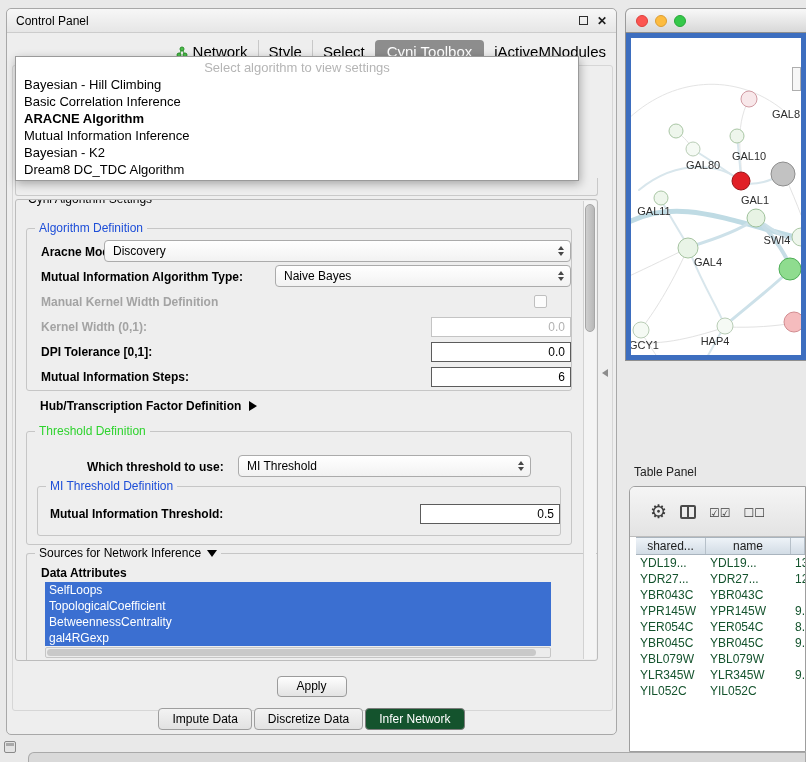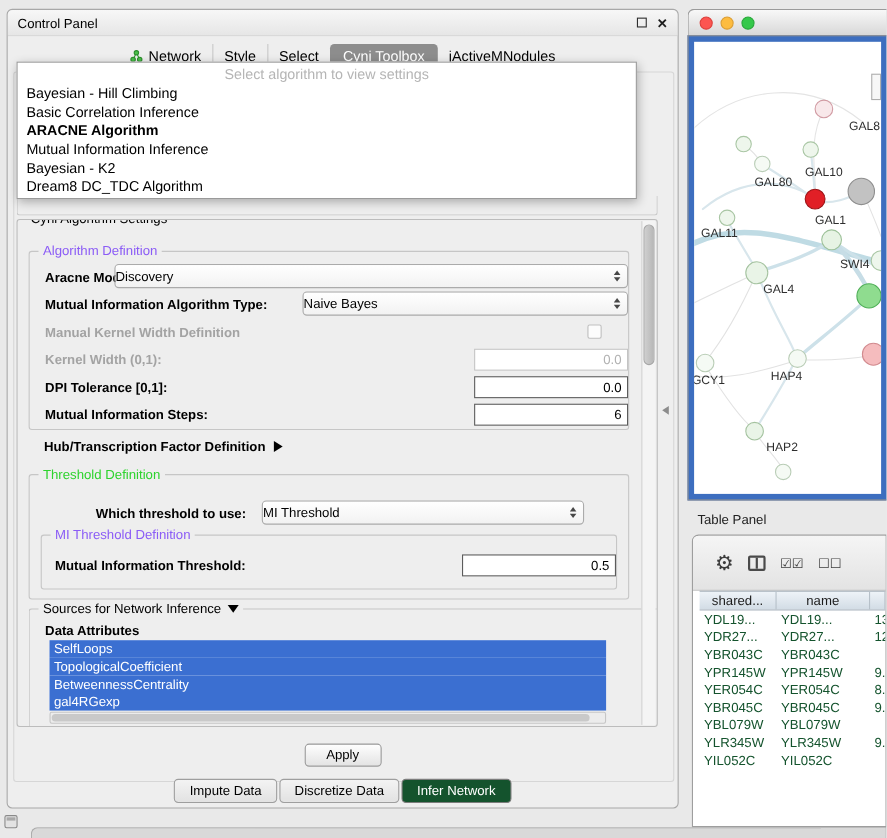--- a/index.html
+++ b/index.html
@@ -8,45 +8,45 @@
   #stage{position:relative;width:806px;height:762px;overflow:hidden;background:#e9e9e9}
 
   
   .cp{position:absolute;left:6px;top:8px;width:611px;height:727px;background:#eee;border:1px solid #a8a8a8;border-radius:5px}
   .cp-titlebar{position:absolute;left:0;top:0;right:0;height:24px;border-bottom:1px solid #cccccc;background:linear-gradient(#f7f7f7,#e6e6e6);border-radius:5px 5px 0 0;display:flex;align-items:center;padding:0 9px;font-size:12px}
   .cp-title{flex:1}
   .float-icon{width:9px;height:9px;border:1px solid #2e2e2e;display:inline-block;margin-right:9px}
   .close-icon{font-size:12px;font-weight:bold;color:#1d1d1d;line-height:1}
   .close-icon::before{content:"✕"}
 
-  .cp-tabs{position:absolute;top:31px;left:0;right:0;display:flex;justify-content:center;align-items:center;font-size:13px}
+  .cp-tabs{position:absolute;top:31px;left:0;right:0;display:flex;justify-content:flex-end;align-items:center;font-size:15px}
   .cp-tab{padding:3px 10px;display:flex;align-items:center;gap:5px;border-left:1px solid #c8c8c8;cursor:default}
   .cp-tab:first-child{border-left:none}
   .cp-tab.selected{background:#8d8d8d;color:#fff;border-radius:4px;border-left:none;padding:3px 12px}
   .cp-tab.selected + .cp-tab{border-left:none}
 
   .cp-contentframe{position:absolute;left:5px;top:56px;width:601px;height:646px;border:1px solid #d6d6d6;border-radius:3px}
   .combo-stub{position:absolute;left:8px;top:169px;width:583px;height:18px;border:1px solid #c9c9c9;border-top:none;border-radius:0 0 3px 3px}
 
   
   .algo-popup{position:absolute;left:8px;top:47px;width:564px;background:#fff;border:1px solid #9a9a9a;box-shadow:1px 3px 9px rgba(0,0,0,.3);z-index:40;font-size:13px;padding:2px 0}
   .algo-popup .prompt{color:#b5b5b5;text-align:center;height:17px;line-height:17px}
   .algo-popup .item{height:17px;line-height:17px;padding-left:8px;color:#000}
   .algo-popup .item.selected{font-weight:bold}
 
   
   .sg{position:absolute;left:8px;top:190px;width:583px;height:462px;border:1px solid #bcbcbc;border-radius:3px;overflow:hidden;background:#eee}
   .groupbox{position:absolute;border:1px solid #c6c6c6;border-radius:3px}
   .gb-title{position:absolute;top:-8px;left:8px;background:#eee;padding:0 4px;font-size:12px;white-space:nowrap;display:flex;align-items:center;gap:6px}
-  .gb-title .t-blue{color:#8b5cf6}
+  .gb-title .t-blue{color:#1d4ed8}
   .gb-title .t-green{color:#2ed32e}
   .flabel{position:absolute;font-size:12px;font-weight:bold;white-space:nowrap}
   .flabel.disabled{color:#a3a3a3}
 
-  .combo{position:absolute;height:22px;background:linear-gradient(#ffffff,#f2f2f2);border:1px solid #ababab;border-radius:4px;font-size:12px;line-height:20px;}
+  .combo{position:absolute;height:22px;background:linear-gradient(#ffffff,#f2f2f2);border:1px solid #ababab;border-radius:4px;font-size:12px;line-height:20px;padding-left:8px}
   .combo .arrows{position:absolute;right:6px;top:5px;display:flex;flex-direction:column;gap:2px}
   .combo .arrows i{display:block;width:0;height:0;border-left:3px solid transparent;border-right:3px solid transparent}
   .combo .arrows .up{border-bottom:4px solid #474747}
   .combo .arrows .dn{border-top:4px solid #474747}
 
   .tinput{position:absolute;height:20px;background:#fff;border:1px solid #5c5c5c;font-size:12px;line-height:18px;text-align:right;padding-right:5px}
   .tinput.disabled{border-color:#c4c4c4;color:#b2b2b2}
   .checkbox{position:absolute;width:13px;height:13px;border:1px solid #bfbfbf;border-radius:2px;background:#fcfcfc}
 
   .hub-row{position:absolute;left:24px;top:199px;font-size:12px;font-weight:bold;display:flex;align-items:center;gap:8px}
@@ -61,21 +61,21 @@
   .vscroll{position:absolute;right:1px;top:1px;width:13px;height:458px;background:#f4f4f4;border-left:1px solid #d2d2d2}
   .vscroll .thumb{position:absolute;left:1px;top:3px;width:10px;height:128px;background:linear-gradient(90deg,#cfcfcf,#b8b8b8);border:1px solid #a6a6a6;border-radius:5px}
 
   .apply-btn{position:absolute;left:50%;transform:translateX(-50%);top:667px;width:70px;height:21px;background:linear-gradient(#fefefe,#e3e3e3);border:1px solid #9b9b9b;border-radius:4px;font-size:12px;text-align:center;line-height:19px}
 
   .bottom-tabs{position:absolute;left:0;right:0;top:699px;display:flex;justify-content:center;gap:2px}
   .btab{padding:3px 13px;font-size:12px;background:linear-gradient(#f3f3f3,#e2e2e2);border:1px solid #9e9e9e;border-radius:4px}
   .btab.selected{background:#14532d;border-color:#7c7c7c;color:#fff}
 
   
-  .nw{position:absolute;left:625px;top:8px;width:182px;height:447px}
+  .nw{position:absolute;left:625px;top:8px;width:182px;height:353px}
   .nw-titlebar{position:absolute;top:0;left:0;right:0;height:24px;background:linear-gradient(#f8f8f8,#d8d8d8);border:1px solid #9b9b9b;border-bottom:none;border-radius:6px 0 0 0;display:flex;align-items:center;padding-left:10px;gap:7px}
   .tl{width:12px;height:12px;border-radius:50%}
   .tl.red{background:#fc5551;border:1px solid #dd403c}
   .tl.yellow{background:#fdbc40;border:1px solid #dc9e33}
   .tl.green{background:#35c84a;border:1px solid #28a83a}
   .nw-frame{position:absolute;top:24px;left:0;right:0;bottom:0;border:1px solid #8f8f8f;background:#3d6ebf;padding:5px}
   .nw-canvas{width:100%;height:100%;background:#fff;position:relative;overflow:hidden}
   svg.net{position:absolute;left:0;top:0}
   .nlabel{font-size:11px;fill:#2e2e2e}
   .nw-scrollstub{position:absolute;right:0;top:29px;width:9px;height:24px;background:#f7f7f7;border:1px solid #aeaeae}

